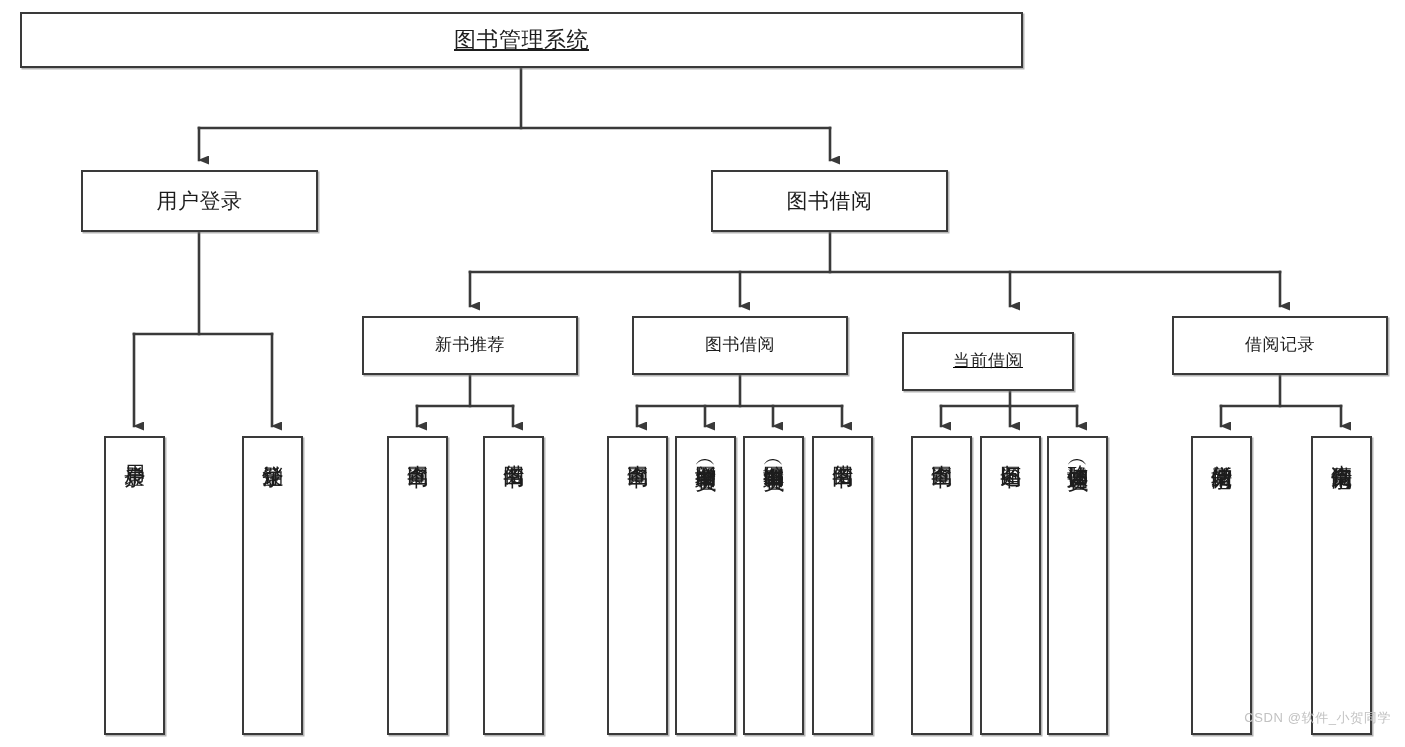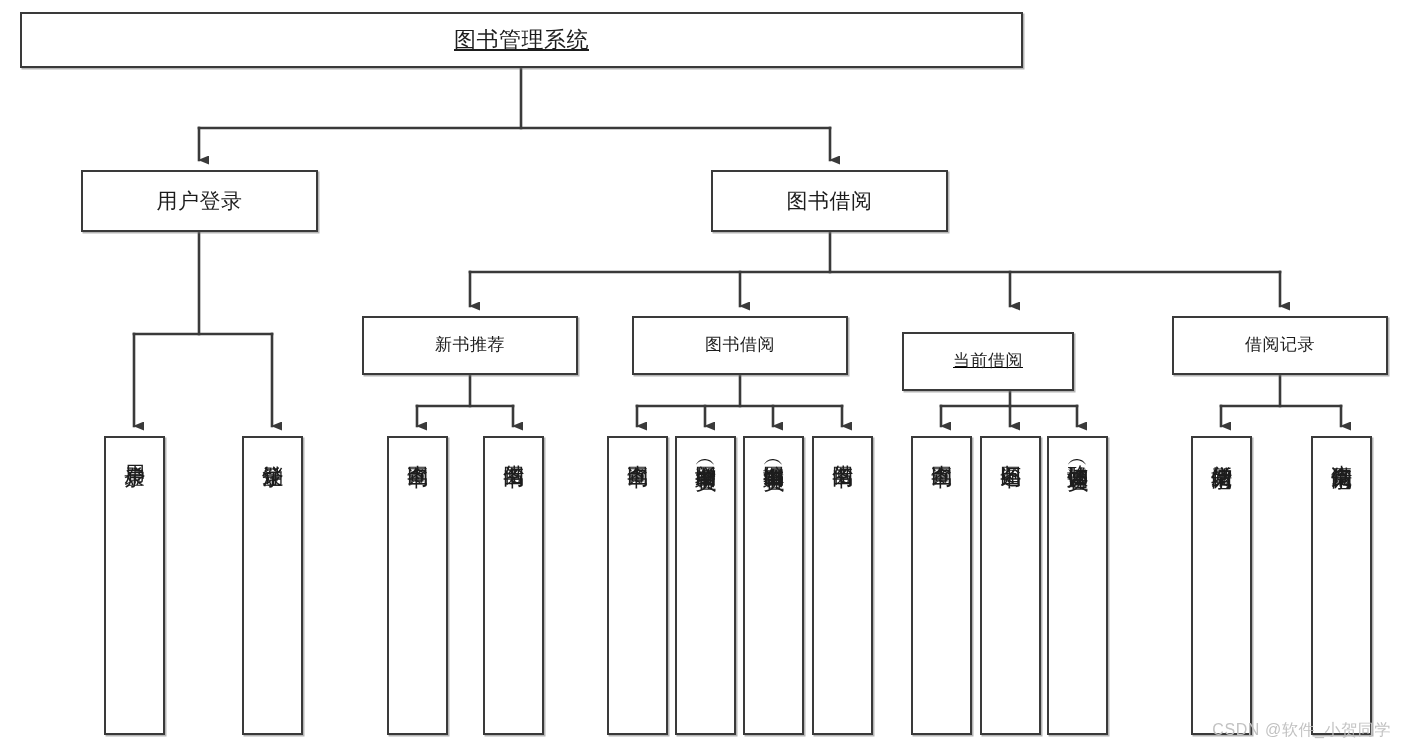--- a/index.html
+++ b/index.html
@@ -60,22 +60,22 @@
     font-size: 21px;
     line-height: 1.08;
     letter-spacing: 1px;
     white-space: pre;
     height: auto;
     max-height: 280px;
   }
   #watermark {
     position: absolute;
     right: 14px;
-    bottom: 6px;
-    font-size: 16px;
+    bottom: 20px;
+    font-size: 13px;
     color: #c2c2c2;
     letter-spacing: 0.6px;
     white-space: nowrap;
     z-index: 5;
     user-select: none;
     margin-top: 20px;
   }
 </style>
 </head>
 <body>

